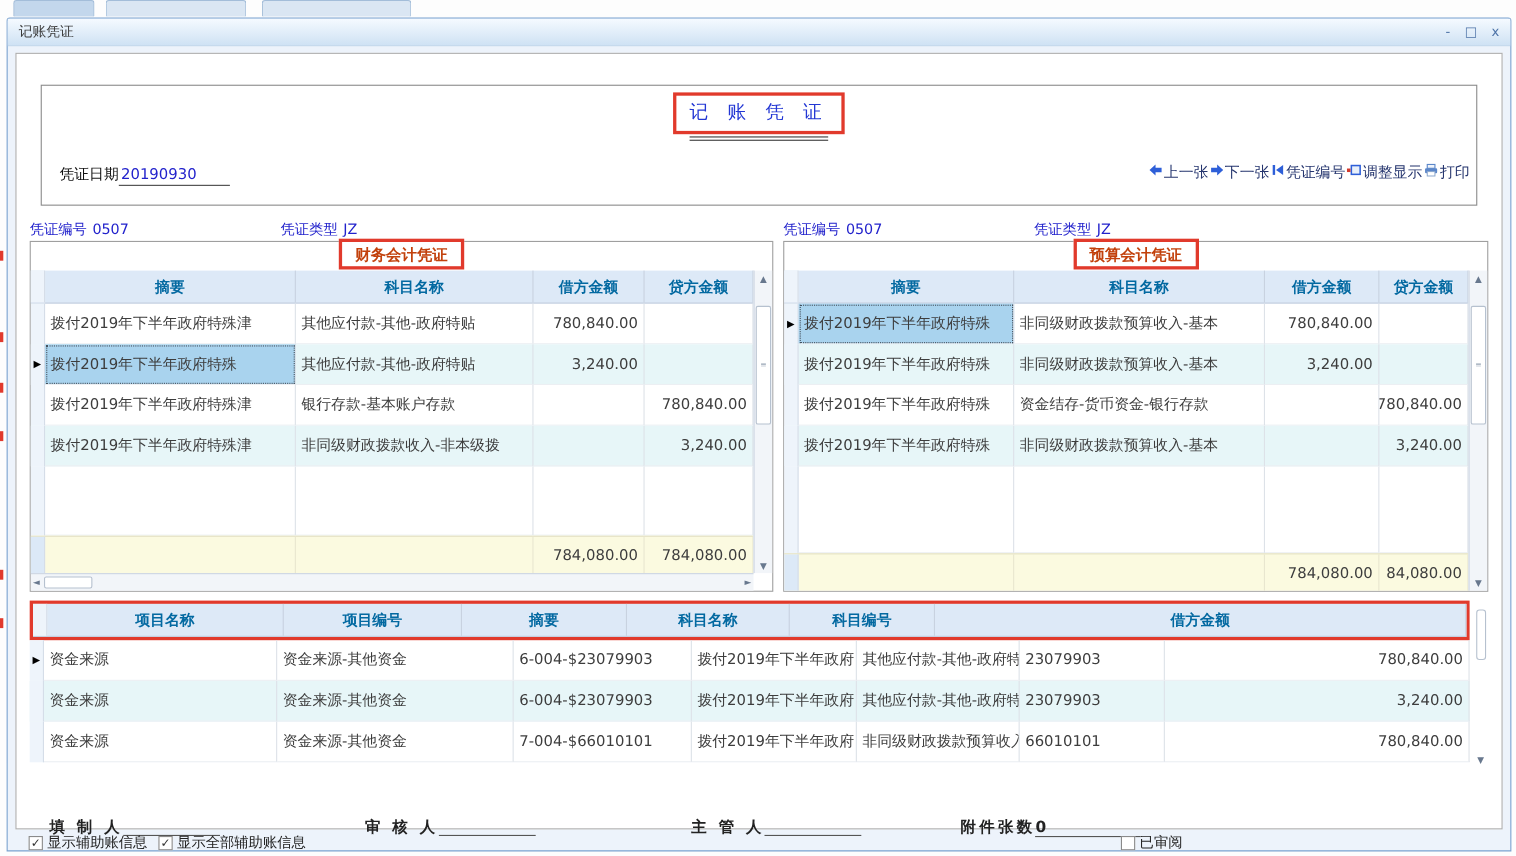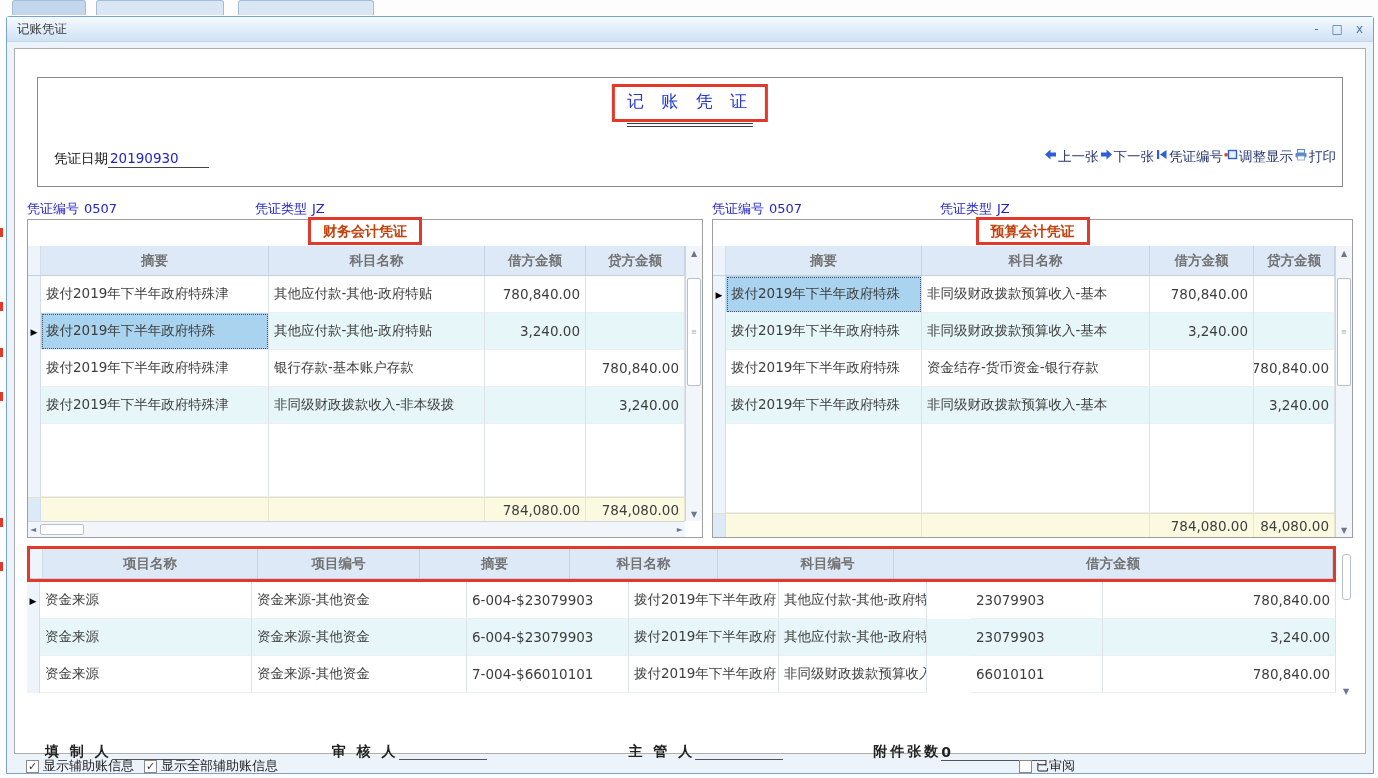--- a/index.html
+++ b/index.html
@@ -42,30 +42,30 @@
   .pinfo span.v { margin-left:5px; }
   .grid { position:absolute; top:20px; left:0; right:0; bottom:0; border:1px solid #9f9f9f; background:#fff; }
   .band { height:26px; position:relative; }
   .band-box { position:absolute; left:50%; top:-3px; transform:translateX(-50%); border:3px solid #e13a2c; background:#fff; padding:1px 12px; z-index:3; }
   .band-title { font-weight:bold; font-size:14px; color:#c2410c; white-space:nowrap; }
 
   .grid-inner { position:absolute; top:26px; left:0; right:17px; display:flex; flex-direction:column; }
   .lp .grid-inner { bottom:16px; }
   .rp .grid-inner { bottom:0; }
 
-  .hdr { display:flex; height:30px; background:#dde9f7; border-bottom:1px solid #c4cede; font-weight:bold; font-size:13.5px; color:#737373; flex:none; }
+  .hdr { display:flex; height:30px; background:#dde9f7; border-bottom:1px solid #c4cede; font-weight:bold; font-size:13.5px; color:#0369a1; flex:none; }
   .hdr .cell { display:flex; align-items:center; justify-content:center; border-right:1px solid #c8d2e0; height:100%; }
   .row { display:flex; height:37px; font-size:13.5px; color:#3d3d3d; flex:none; }
   .row.alt { background:#e7f6f8; }
   .row .cell { display:flex; align-items:center; padding:0 5px; overflow:hidden; white-space:nowrap; border-right:1px solid #dde2e8; border-bottom:1px solid #eceff3; height:100%; }
   .cell.num { justify-content:flex-end; }
   .gutter { width:13px; flex:none; background:#eef4fb; border-right:1px solid #d5dde8; display:flex; align-items:center; justify-content:center; font-size:9px; color:#000; }
   .selcell { background:#a9d3ee; outline:1px dotted #46525e; outline-offset:-2px; }
   .row.filler { flex:1; height:auto; }
-  .total { display:flex; background:#fbfae0; height:24px; font-size:13.5px; color:#3d3d3d; border-top:1px solid #e3e0c4; flex:none; }
+  .total { display:flex; background:#fbfae0; height:34px; font-size:13.5px; color:#3d3d3d; border-top:1px solid #e3e0c4; flex:none; }
   .total .cell { display:flex; align-items:center; padding:0 5px; border-right:1px solid #e8e6cf; height:100%; overflow:hidden; white-space:nowrap; }
 
   
   .lp .c1 { width:228px; flex:none; } .lp .c2 { width:216px; flex:none; }
   .lp .c3 { width:101px; flex:none; } .lp .c4 { flex:1; }
   
   .rp .c1 { width:196px; flex:none; } .rp .c2 { width:228px; flex:none; }
   .rp .c3 { width:104px; flex:none; } .rp .c4 { flex:1; }
 
   
@@ -78,21 +78,21 @@
   .hthumb { width:44px; height:11px; background:#fff; border:1px solid #b6c1cf; border-radius:2px; margin-left:4px; margin-right:auto; cursor:pointer; }
 
   
   .aux { position:absolute; top:497px; left:12px; right:12px; height:150px; }
   .aux-inner { position:absolute; left:0; right:17px; top:0; }
   .aux-hdr-annot { border:3px solid #e13a2c; }
   .aux .hdr { height:30px; }
   .aux .row { height:37px; font-size:13.5px; }
   .aux .a1 { width:212px; flex:none; } .aux .a2 { width:215px; flex:none; }
   .aux .a3 { width:162px; flex:none; } .aux .a4 { width:150px; flex:none; }
-  .aux .a5 { width:148px; flex:none; } .aux .a6 { width:132px; flex:none;margin-left:44px; }
+  .aux .a5 { width:148px; flex:none; } .aux .a6 { width:132px; flex:none; }
   .aux .a7 { flex:1; }
   .aux-vscroll { position:absolute; right:0; top:0; bottom:0; width:14px; display:flex; flex-direction:column; align-items:center; font-size:8px; color:#68788e; }
   .aux-vthumb { width:9px; height:46px; background:#fff; border:1px solid #b6c1cf; border-radius:3px; margin-top:8px; cursor:pointer; }
 
   
   .footline { position:absolute; left:30px; right:20px; top:652px; height:32px; display:flex; align-items:center; font-size:14px; font-weight:bold; color:#222;margin-top:35px; }
   .footline .lbl { letter-spacing:3px; }
   .uline { display:inline-block; width:88px; border-bottom:1px solid #555; height:15px; }
   .fi2 { margin-left:132px; } .fi3 { margin-left:142px; } .fi4 { margin-left:90px; }
   .attach-val { font-weight:bold; border-bottom:1px solid #555; display:inline-block; width:96px; height:17px; }

